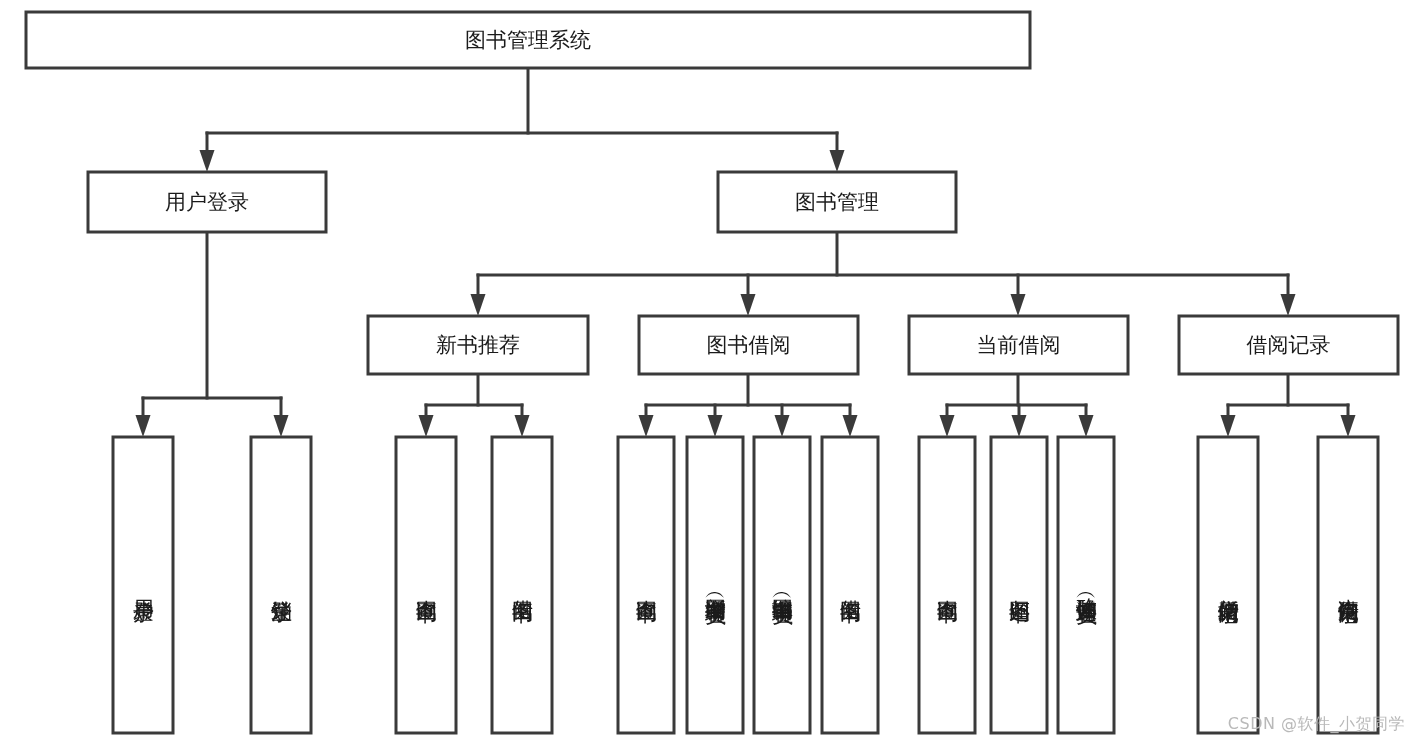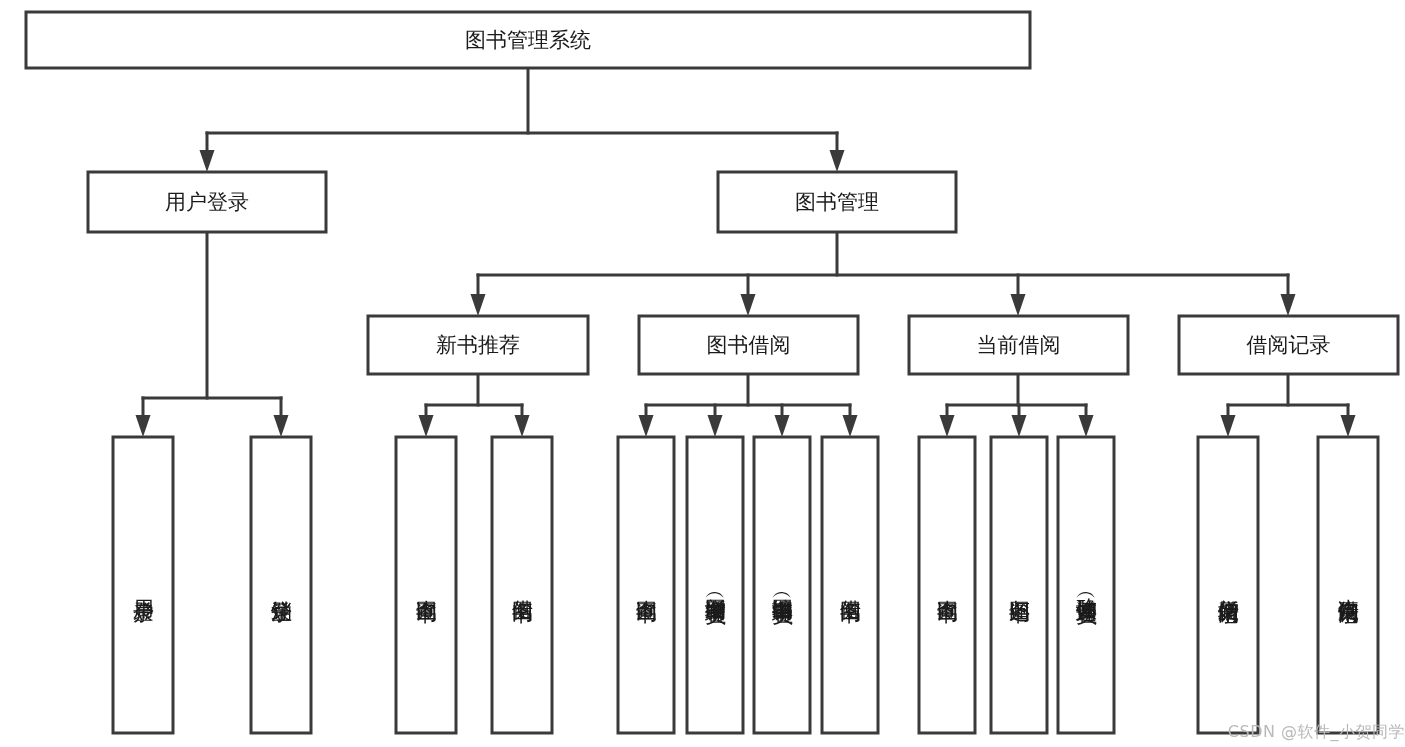--- a/index.html
+++ b/index.html
@@ -61,21 +61,21 @@
     display: flex;
     align-items: center;
     justify-content: center;
     text-align: center;
     pointer-events: none;
     white-space: nowrap;
   }
   #watermark {
     position: absolute;
     right: 8px;
-    bottom: 4px;
+    bottom: 12px;
     font-family: "DejaVu Sans", "Liberation Sans", sans-serif;
     font-size: 16px;
     color: #b9b9b9;
     letter-spacing: 0.5px;
     user-select: none;
   }
 </style>
 </head>
 <body>
 

